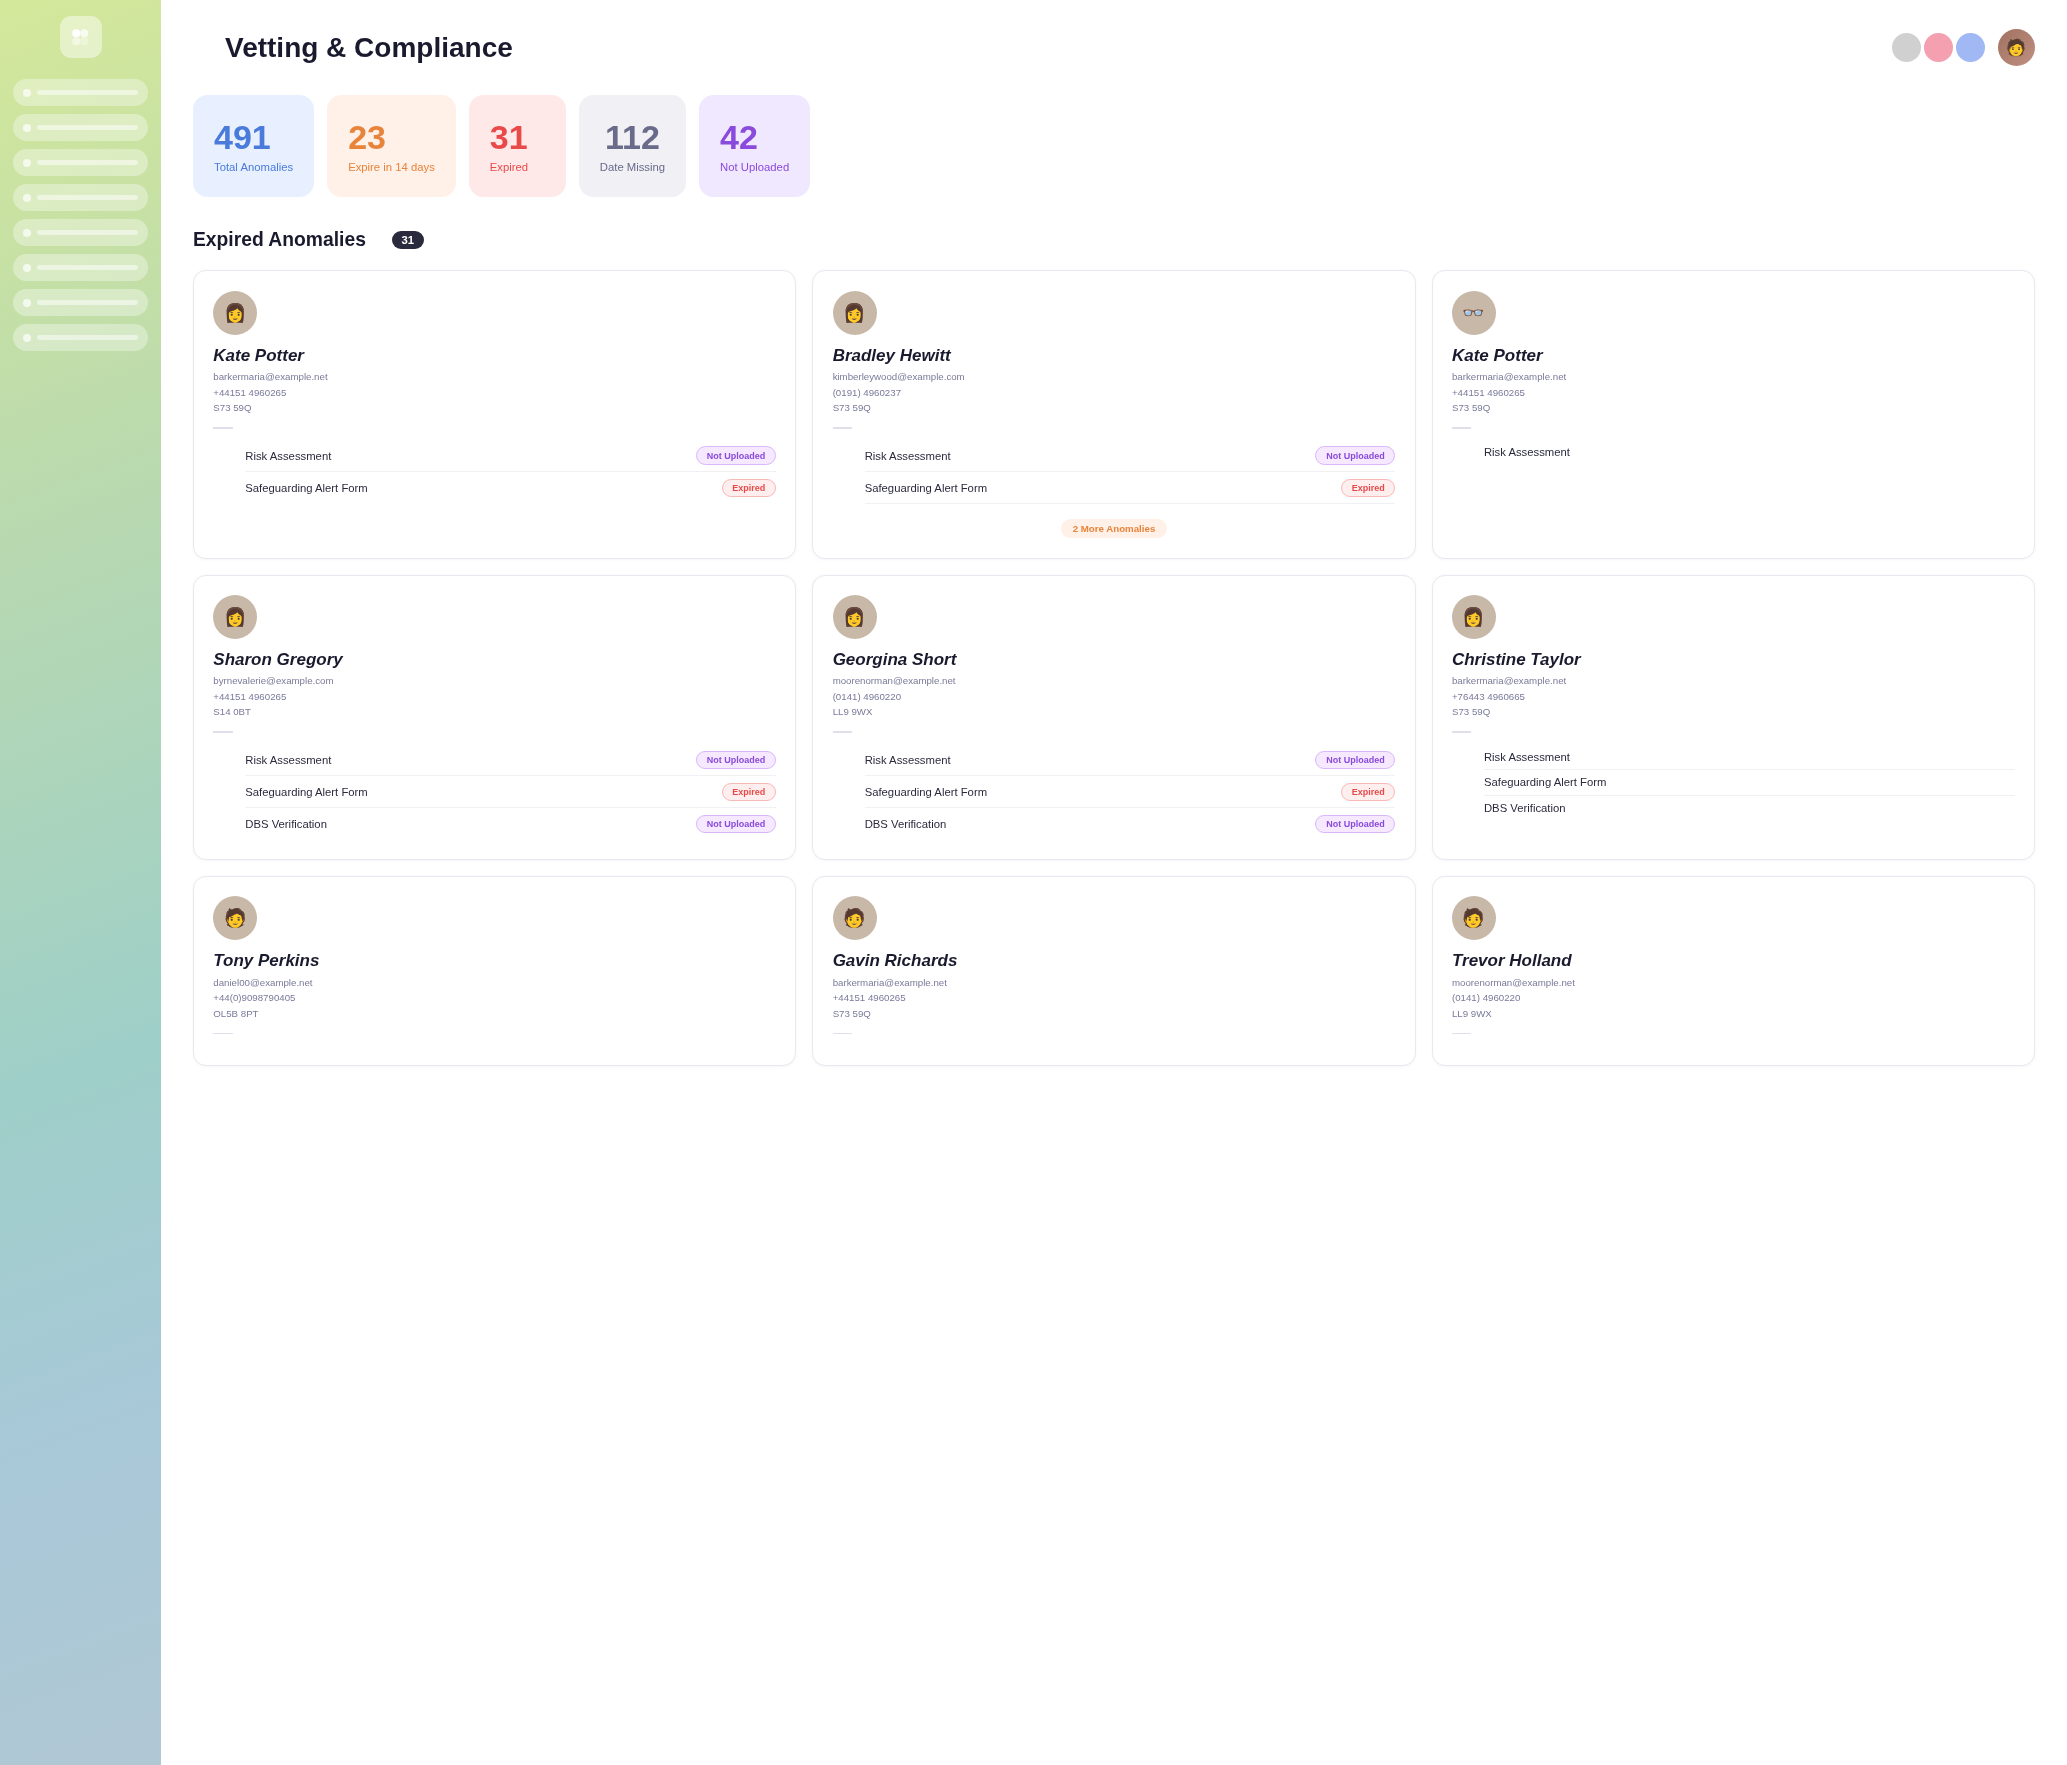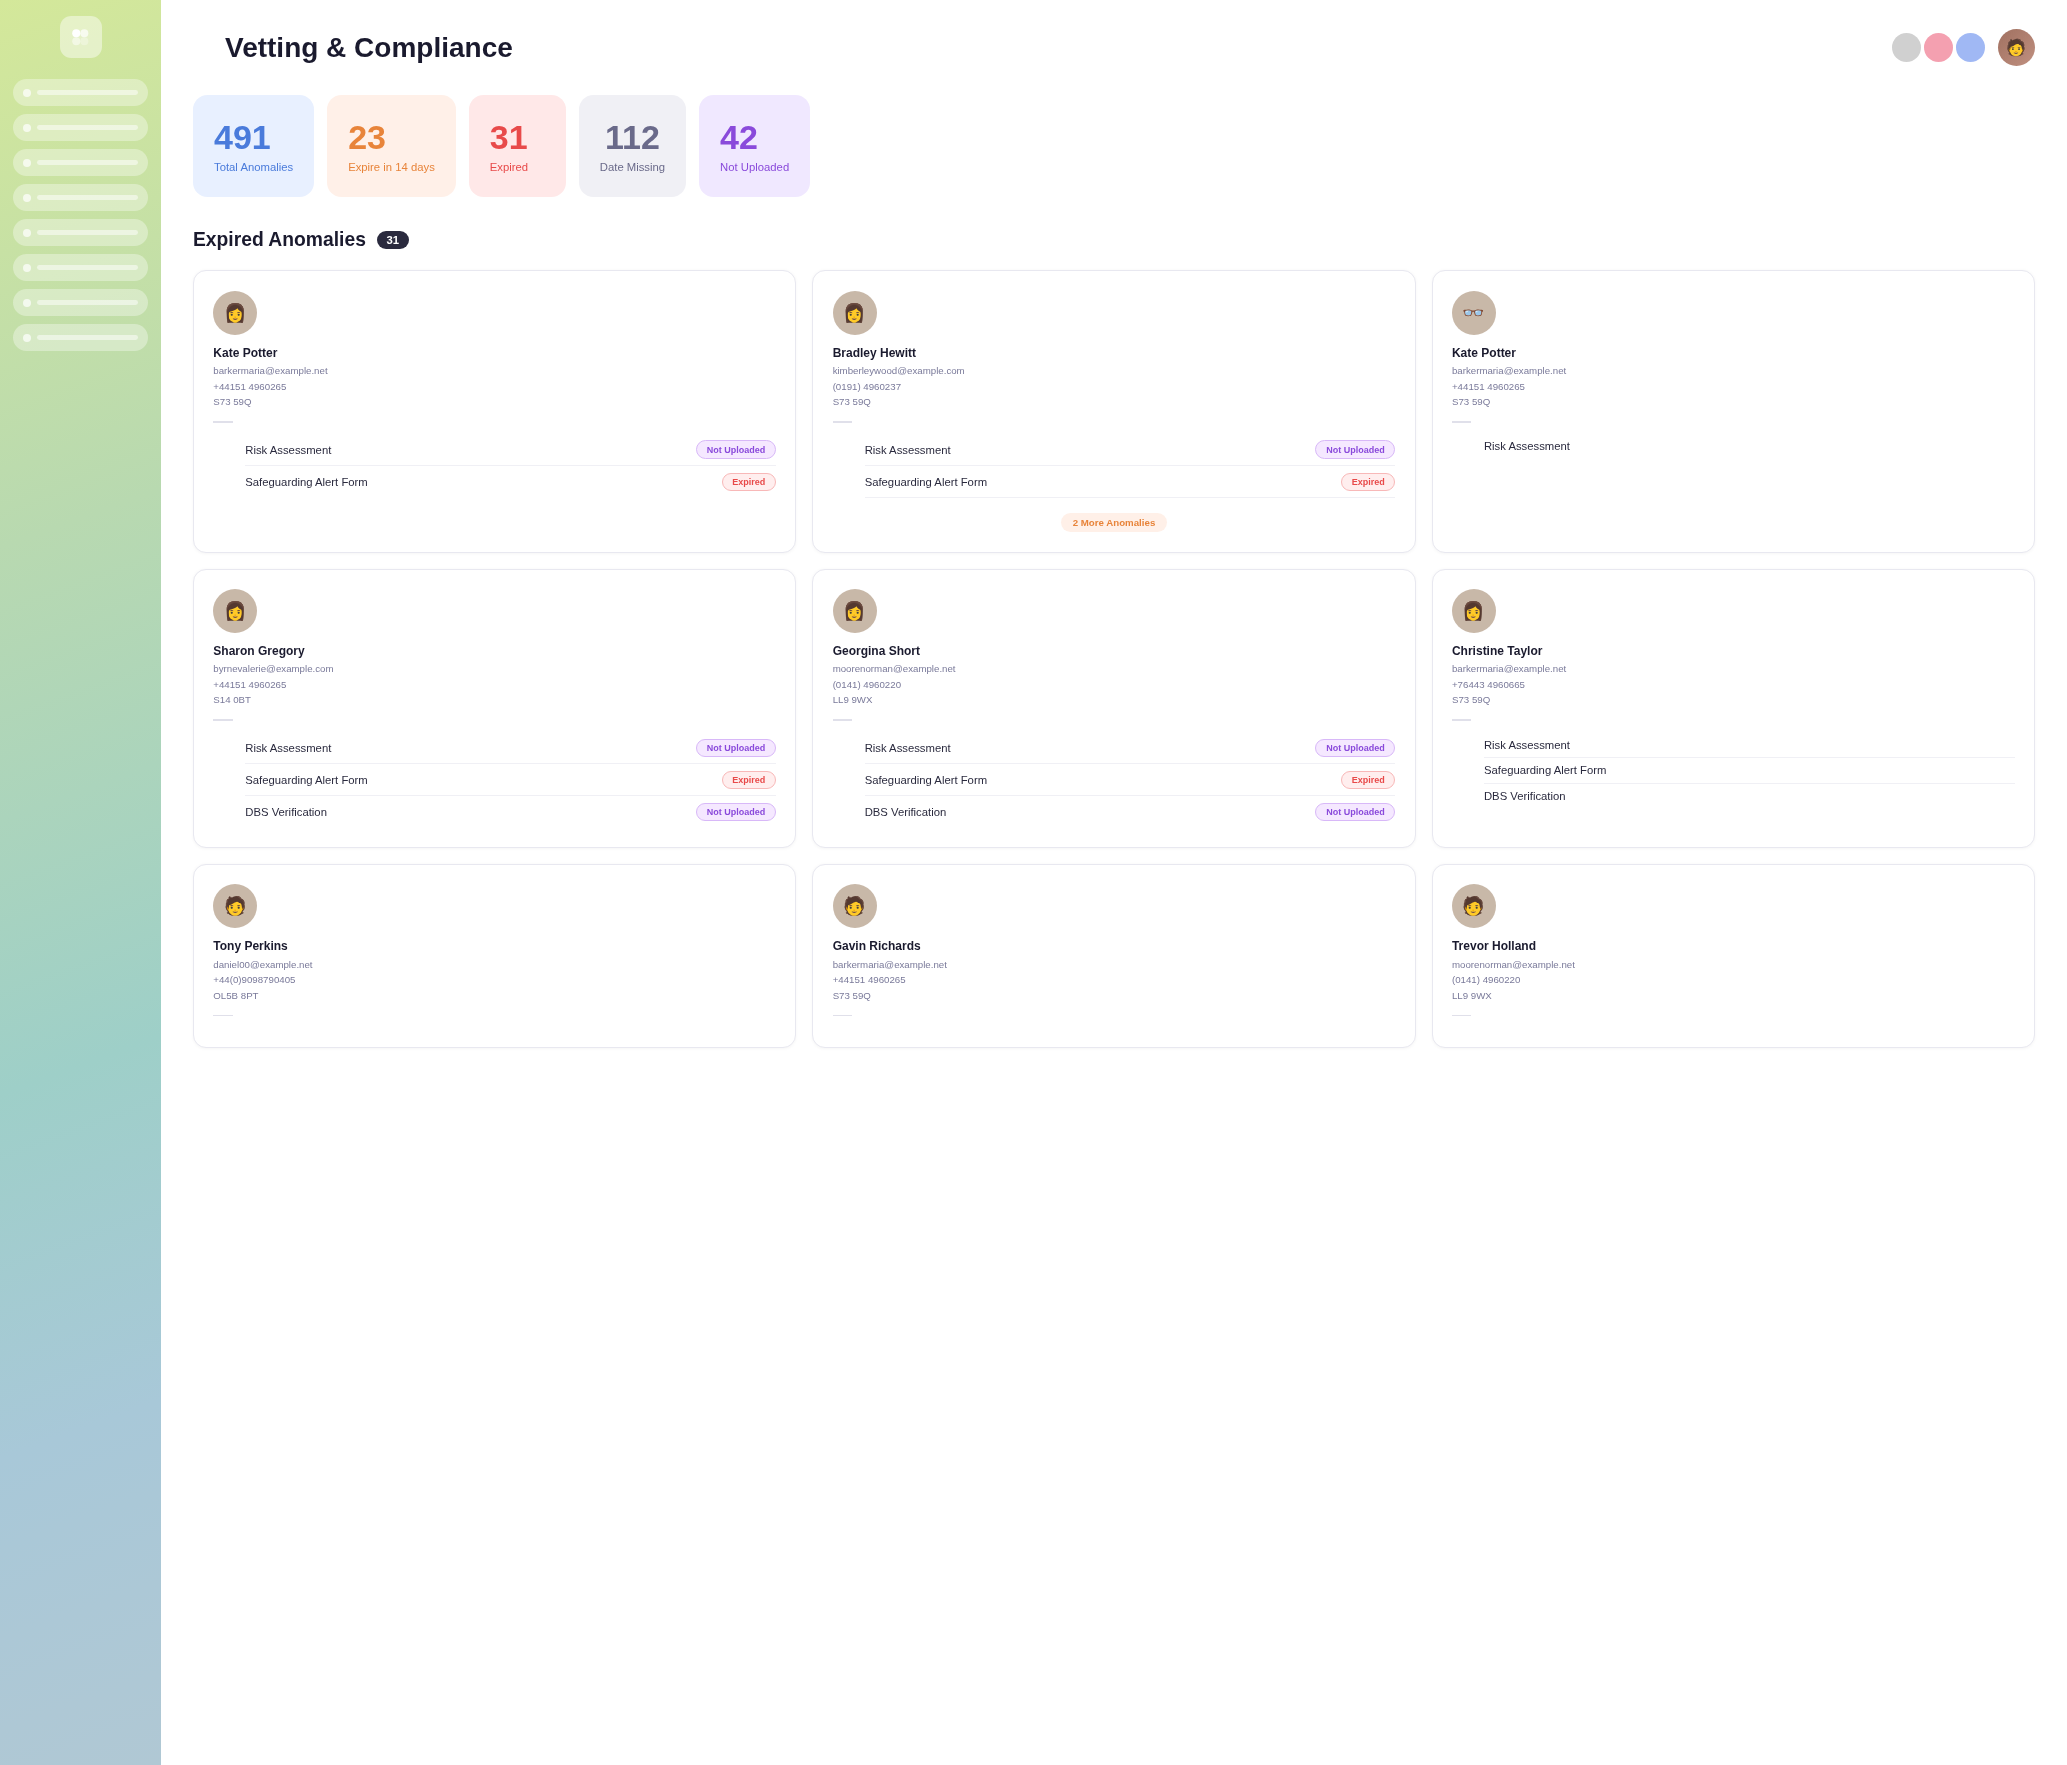--- a/index.html
+++ b/index.html
@@ -133,21 +133,21 @@
     .stat-card.gray .stat-number { color: #6a6a8a; }
     .stat-card.gray .stat-label { color: #6a6a8a; }
     .stat-card.purple { background: #f0e8ff; }
     .stat-card.purple .stat-number { color: #8a4adb; }
     .stat-card.purple .stat-label { color: #8a4adb; }
 
     
     .section-header {
       display: flex;
       align-items: center;
-      gap: 11px;
+      gap: 26px;
       margin-bottom: 19.3px;
     }
     .section-title {
       font-size: 19.3px;
       font-weight: 700;
       color: #1a1a2e;
     }
     .badge {
       background: #2a2a3e;
       color: white;
@@ -173,24 +173,25 @@
     .person-card .person-avatar {
       width: 44px; height: 44px;
       border-radius: 50%;
       background: #c8b8a8;
       margin-bottom: 11.3px;
       overflow: hidden;
       display: flex; align-items: center; justify-content: center;
       font-size: 18px;
     }
     .person-name {
-      font-size: 12px;
+      font-size: 17px;
       font-weight: 700;
       color: #1a1a2e;
       margin-bottom: 3.2px;
+      font-style: italic;
     }
     .person-email, .person-phone, .person-address {
       font-size: 9.7px;
       color: #7a7a9a;
       line-height: 1.6;
     }
     .divider {
       width: 19.3px; height: 1.6px;
       background: #e0e0ea;
       margin: 11.3px 0;

